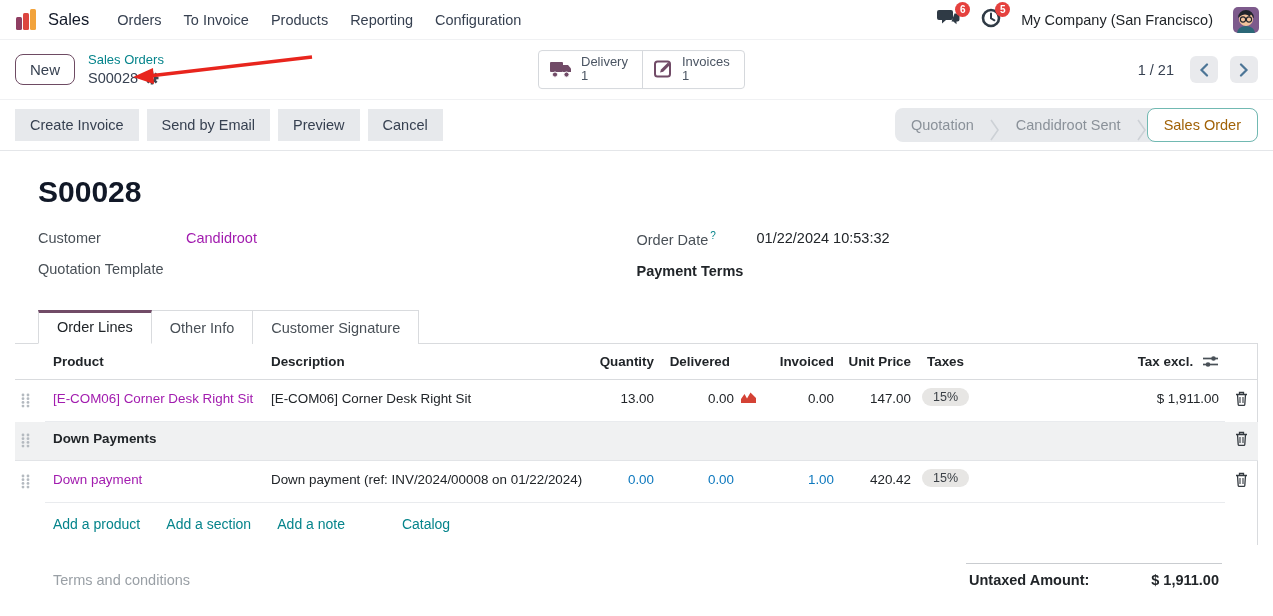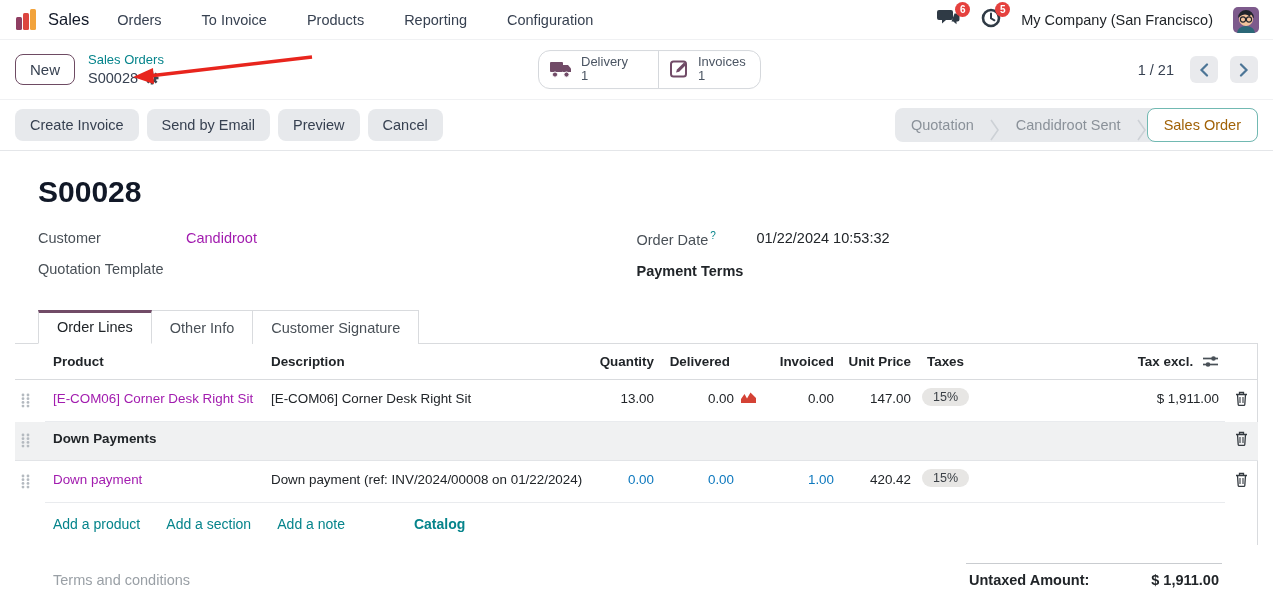--- a/index.html
+++ b/index.html
@@ -5,55 +5,55 @@
   * { box-sizing: border-box; margin:0; padding:0; }
   html,body { width:1273px; height:616px; overflow:hidden; background:#fff;
     font-family:"Liberation Sans", sans-serif; color:#212529; }
   .page { position:relative; width:1273px; height:616px; }
 
   
   .navbar { height:40px; display:flex; align-items:center; padding:0 14px 0 16px;
     border-bottom:1px solid #f0f1f3; background:#fff; }
   .brand { display:flex; align-items:center; gap:9px; margin-right:28px; cursor:pointer; }
   .brand-name { font-size:16.5px; font-weight:500; color:#111827; }
-  .nav-menu { display:flex; align-items:center; gap:40px; }
+  .nav-menu { display:flex; align-items:center; gap:22px; }
   .nav-item { font-size:14.5px; color:#374151; cursor:pointer; }
   .nav-right { margin-left:auto; display:flex; align-items:center; gap:20px; }
   .icon-badge-wrap { position:relative; cursor:pointer; }
   .badge { position:absolute; top:-6px; right:-9px; min-width:15px; height:15px;
     background:#e5413e; color:#fff; font-size:10px; font-weight:700; border-radius:8px;
     display:flex; align-items:center; justify-content:center; padding:0 3px; }
   .company-name { font-size:14.5px; color:#212529; cursor:pointer; }
   .avatar { width:26px; height:26px; border-radius:5px; overflow:hidden; cursor:pointer; }
 
   
   .control-row { height:60px; display:flex; align-items:center; padding:0 15px; position:relative;
     border-bottom:1px solid #f0f1f3; }
   .btn-new { background:#fff; border:1px solid #6e4b63; border-radius:8px; padding:6px 14px;
     font-size:15px; font-weight:500; color:#374151; cursor:pointer; font-family:inherit; }
   .breadcrumb-block { margin-left:13px; line-height:1.25; }
   .bc-parent { font-size:13px; font-weight:500; color:#05848b; cursor:pointer; }
   .bc-current { font-size:14.5px; color:#374151; display:flex; align-items:center; gap:7px; }
   .stat-group { position:absolute; left:538px; top:50%; transform:translateY(-50%);
-    display:flex; border:1px solid #d5d8dc; border-radius:12px; background:#fff;gap:16px; }
+    display:flex; border:1px solid #d5d8dc; border-radius:4px; background:#fff; }
   .stat-btn { display:flex; align-items:center; gap:8px; padding:4px 14px 4px 11px; cursor:pointer; }
   .stat-btn + .stat-btn { border-left:1px solid #d5d8dc; }
   .stat-text { line-height:1.15; }
   .stat-label { font-size:13px; color:#4b5563; }
   .stat-value { font-size:13px; color:#4b5563; }
   .pager-zone { margin-left:auto; display:flex; align-items:center; gap:12px; }
   .pager-text { font-size:14.5px; color:#374151; margin-right:4px; }
   .pager-btn { width:28px; height:27px; background:#e9eaed; border:none; border-radius:6px;
     display:flex; align-items:center; justify-content:center; cursor:pointer; }
 
   
   .statusbar { height:51px; display:flex; align-items:center; padding:0 15px;
     border-bottom:1px solid #e4e6e9; }
   .action-btns { display:flex; gap:8px; }
-  .btn { background:#e7e9ec; border:none; border-radius:8px; padding:8px 15px;
+  .btn { background:#e7e9ec; border:none; border-radius:0; padding:8px 15px;
     font-size:14.5px; font-weight:500; color:#374151; cursor:pointer; font-family:inherit; }
   .pipeline { margin-left:auto; display:flex; align-items:flex-end; background:#e7e9ec;
     border-radius:8px; height:34px; }
   .stage { font-size:14.5px; color:#8a9199; padding:0 16px; height:34px; display:flex;
     align-items:center; cursor:pointer; }
   .stage-sep { color:#c8ccd1; font-size:16px; display:flex; align-items:center; }
   .stage.active { background:#fff; border:1px solid #71b9b2; border-radius:8px;
     color:#a16207; font-weight:400; }
 
   
@@ -93,21 +93,21 @@
   .forecast { position:absolute; right:3px; top:11px; cursor:pointer; }
   .pill { display:inline-block; background:#e7e6e4; border-radius:11px; padding:2px 11px;
     font-size:12.5px; color:#3b4046; }
   tr.section-row td { background:#f0f1f2; border-bottom:1px solid #e2e4e7; padding:9px 6px; }
   tr.section-row td.cell-handle, tr.section-row td.cell-trash { border-bottom:1px solid #e2e4e7; }
   .section-label { font-weight:700; color:#212529; padding-left:2px; }
   .txt-info { color:#0d78be; }
   .trash-btn { cursor:pointer; display:inline-block; }
   .footer-links { padding:13px 0 13px 38px; font-size:14px; }
   .footer-links span { color:#05848b; cursor:pointer; margin-right:23px; }
-  .footer-links .catalog { margin-left:42px;font-weight:bold; }
+  .footer-links .catalog { margin-left:30px; }
 
   
   .bottom-zone { display:flex; justify-content:space-between; margin-top:18px; padding:0 13px 0 15px; }
   .terms-placeholder { font-size:14.5px; color:#9aa0a6; cursor:text; margin-top:9px; }
   .totals { width:256px; border-top:1px solid #c9ccd0; padding:8px 3px 0; display:flex;
     justify-content:space-between; font-size:14.5px; font-weight:700; color:#212529; }
 
   .annotation-arrow { position:absolute; left:125px; top:50px; pointer-events:none; }
 </style>
 </head>

